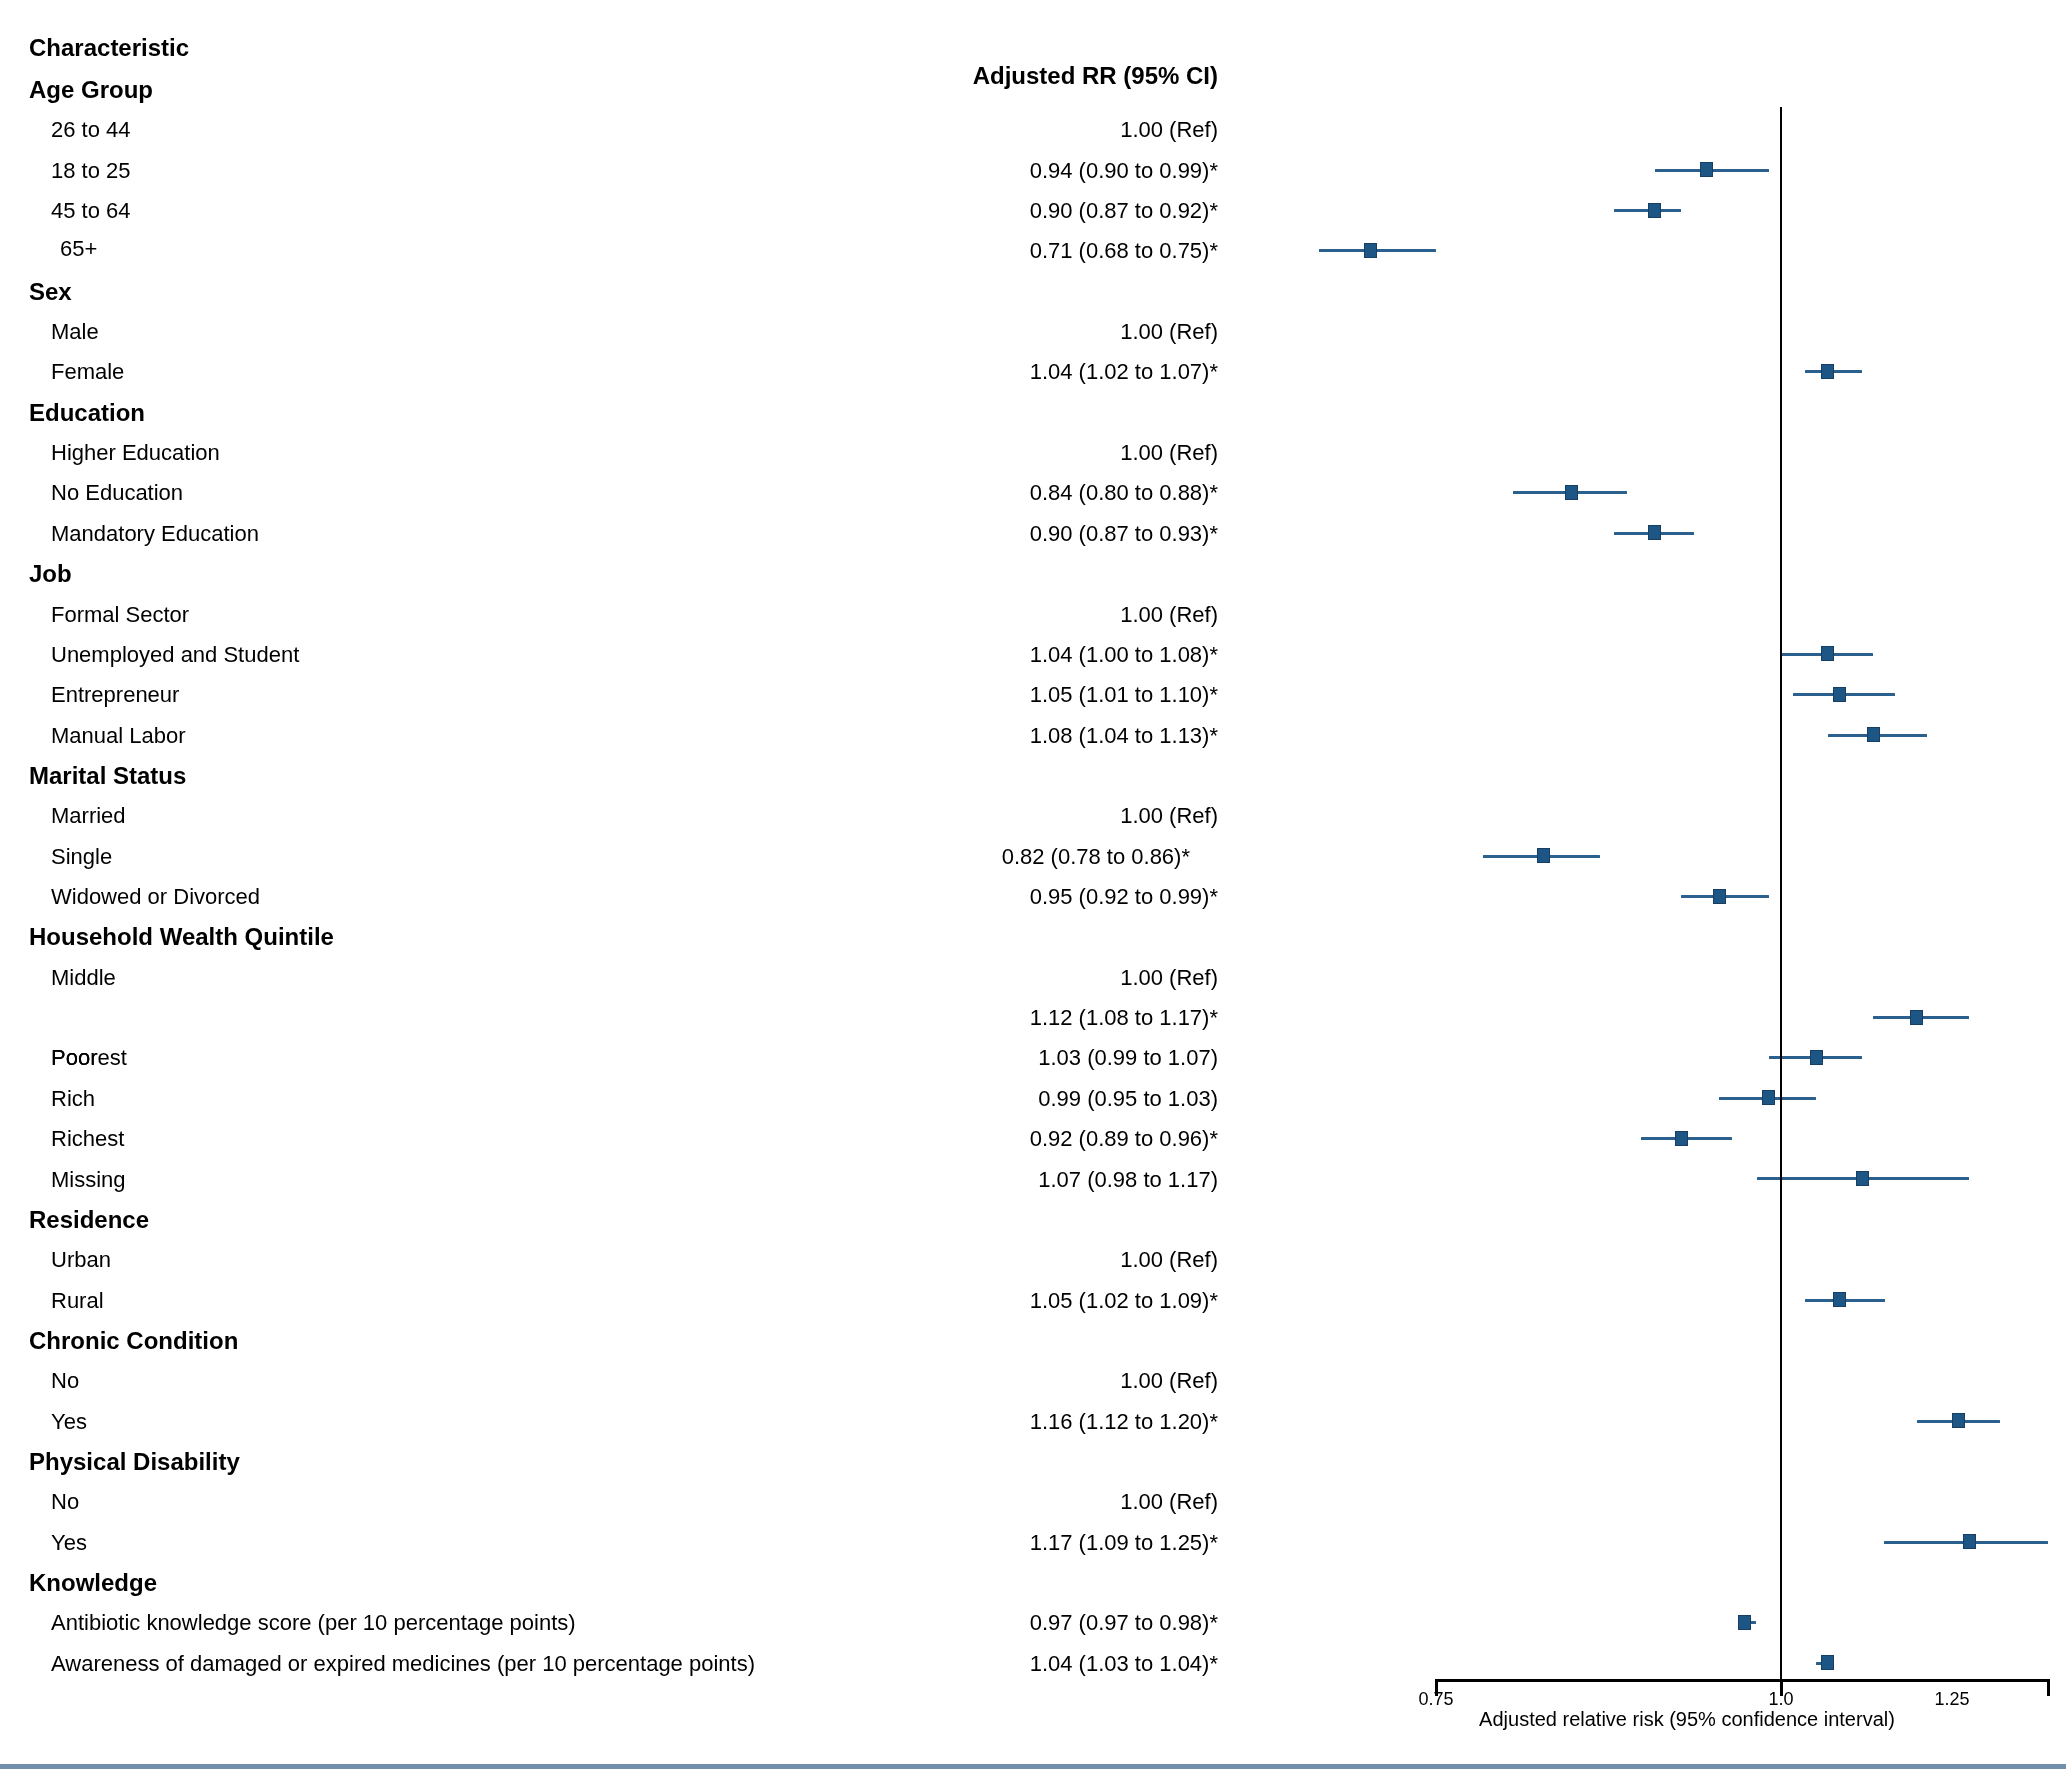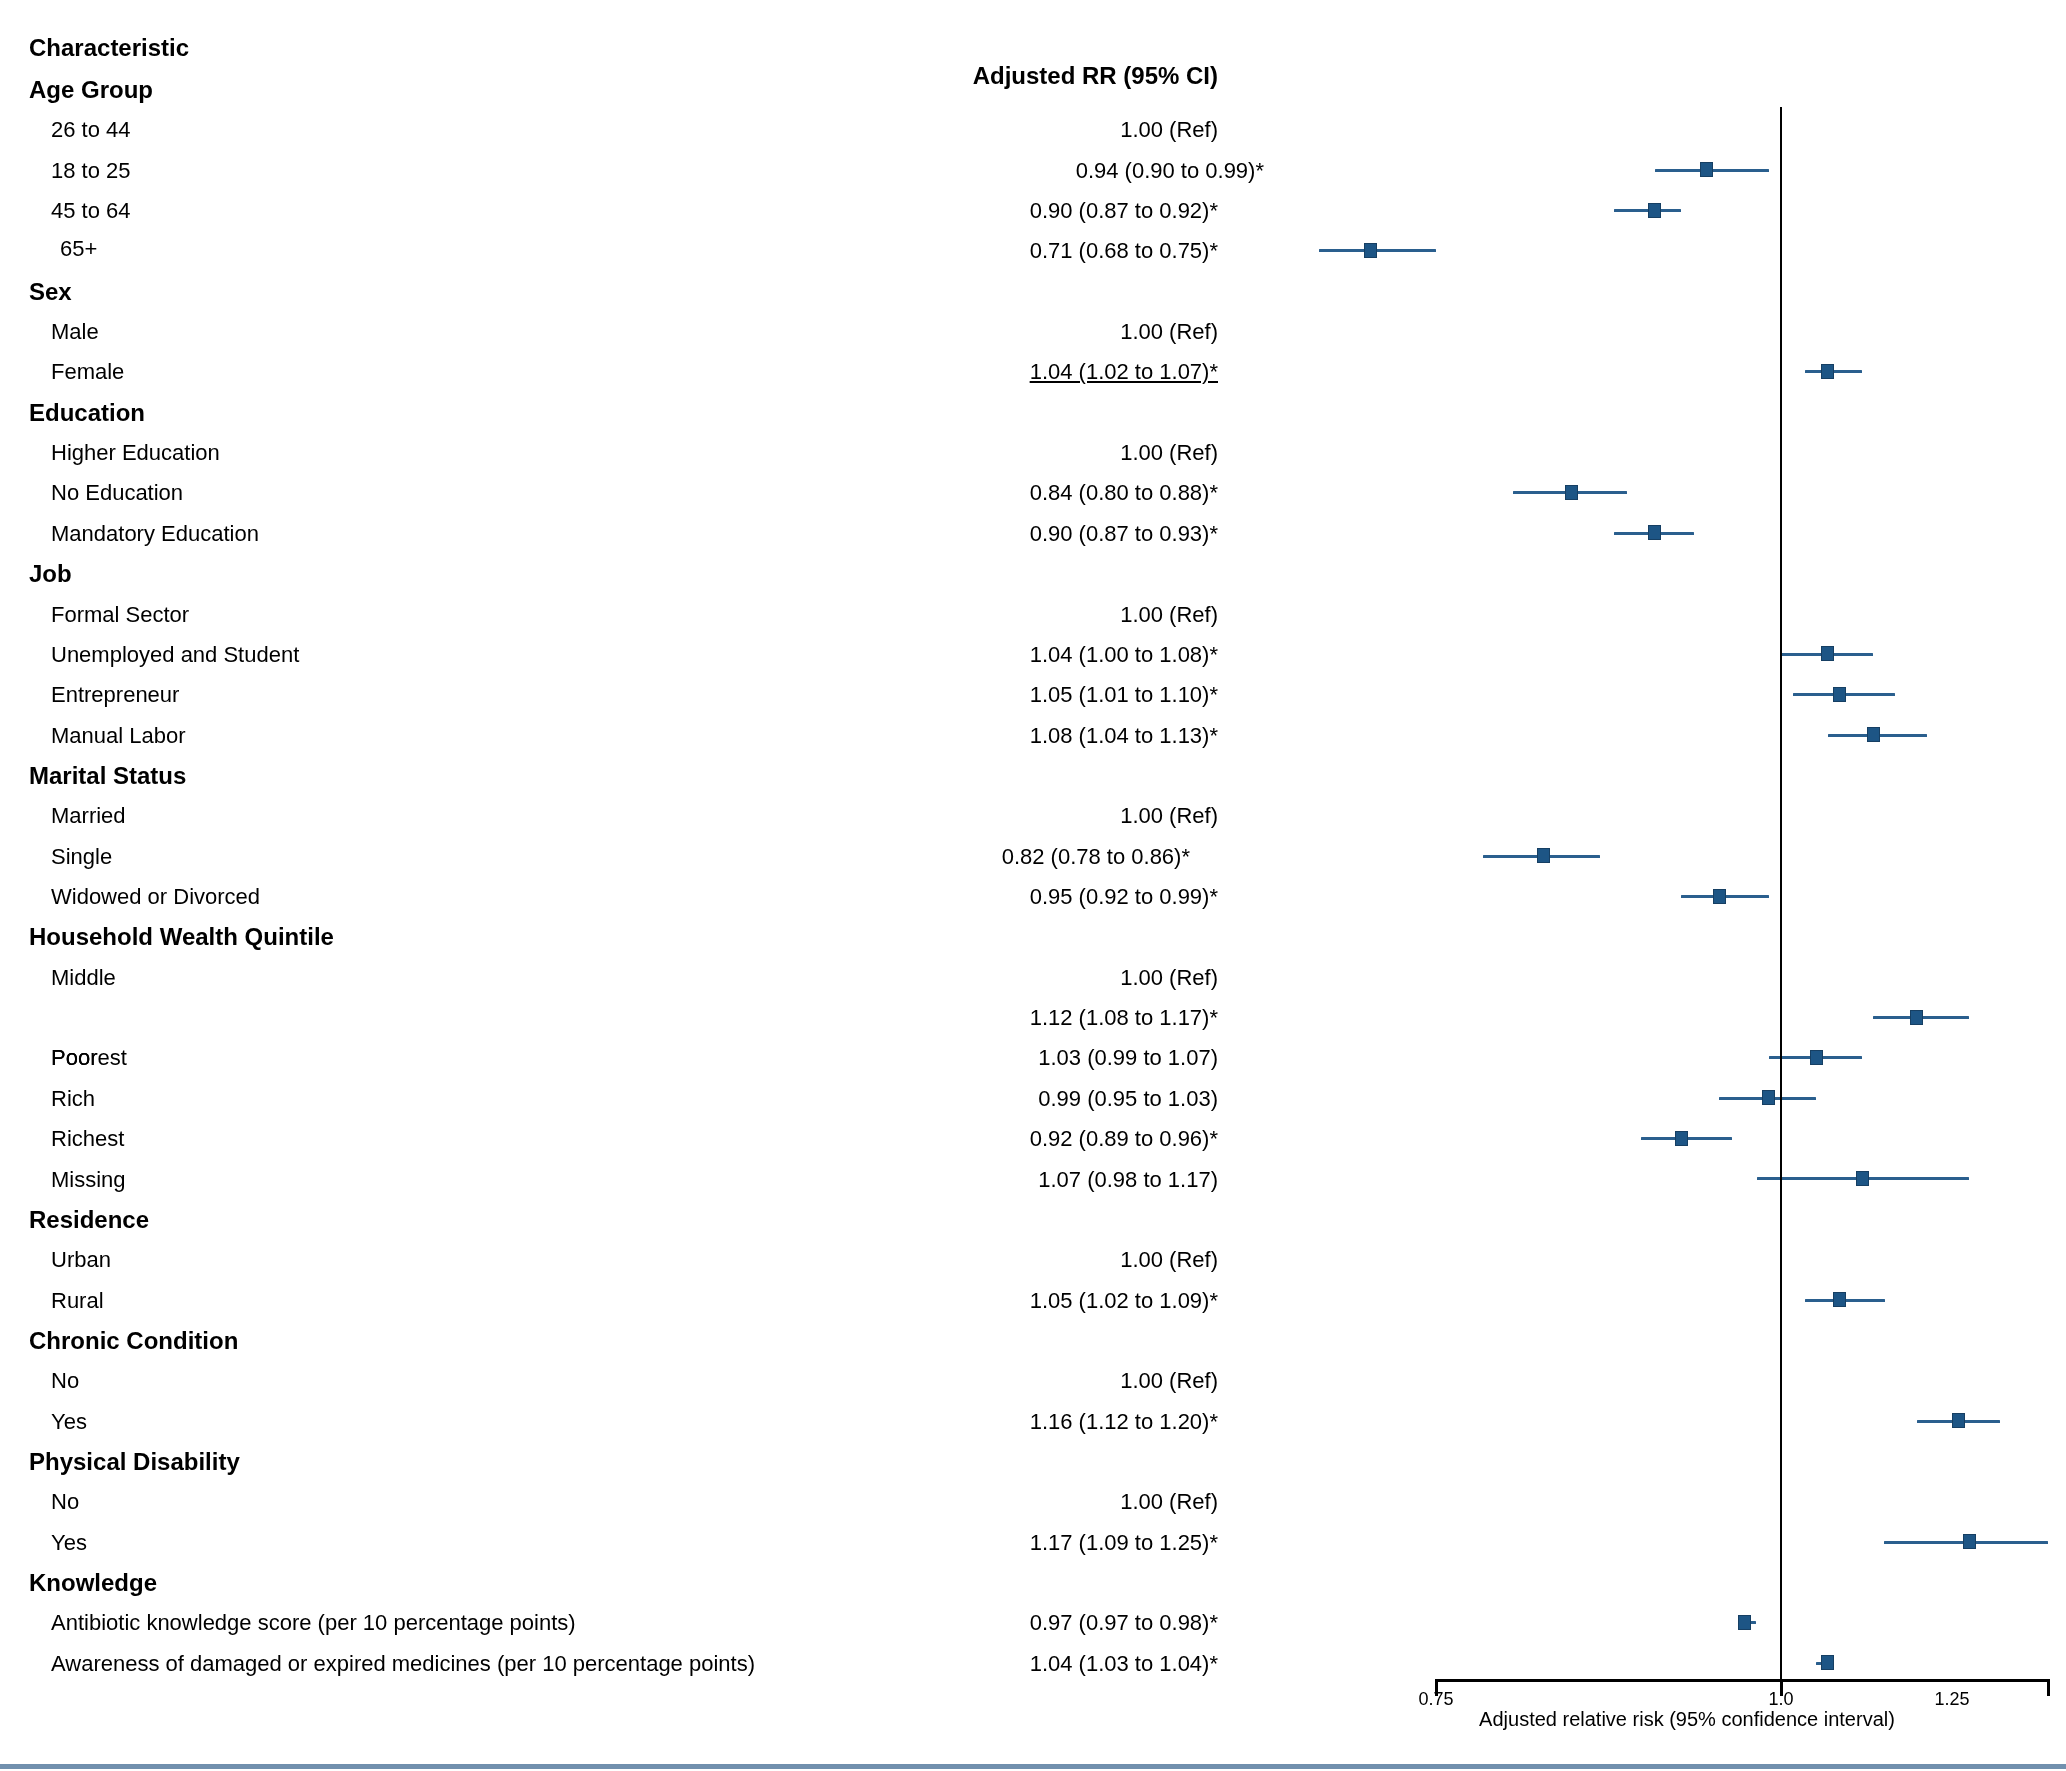--- a/index.html
+++ b/index.html
@@ -95,30 +95,30 @@
 
   <div class="col-header" style="left:29px; top:28px;">Characteristic</div>
 
   <div class="col-header" style="right:848px; top:28px; text-align:right;margin-top:28px;">Adjusted RR (95% CI)</div>
 
   <div id="rows-layer">
       <div class="row-label group" style="left: 29px; top: 69px;">Age Group</div>
       <div class="row-label" style="left: 51px; top: 109px;">26 to 44</div>
       <div class="rr-text" style="right: 848px; top: 109px;">1.00 (Ref)</div>
       <div class="row-label" style="left: 51px; top: 150px;">18 to 25</div>
-      <div class="rr-text" style="right: 802px; top: 150px; text-align: right;">0.94 (0.90 to 0.99)*</div>
+      <div class="rr-text" style="right: 848px; top: 150px; text-align: right;">0.94 (0.90 to 0.99)*</div>
       <div class="row-label" style="left: 51px; top: 190px;">45 to 64</div>
       <div class="rr-text" style="right: 848px; top: 190px;">0.90 (0.87 to 0.92)*</div>
       <div class="row-label" style="left: 51px; top: 228px; margin-left: 9px;">65+</div>
       <div class="rr-text" style="right: 848px; top: 230px;">0.71 (0.68 to 0.75)*</div>
       <div class="row-label group" style="left: 29px; top: 271px;">Sex</div>
       <div class="row-label" style="left: 51px; top: 311px;">Male</div>
       <div class="rr-text" style="right: 848px; top: 311px;">1.00 (Ref)</div>
       <div class="row-label" style="left: 51px; top: 351px;">Female</div>
-      <div class="rr-text" style="right: 848px; top: 351px; text-decoration: underline;">1.04 (1.02 to 1.07)*</div>
+      <div class="rr-text" style="right: 848px; top: 351px;">1.04 (1.02 to 1.07)*</div>
       <div class="row-label group" style="left: 29px; top: 392px;">Education</div>
       <div class="row-label" style="left: 51px; top: 432px;">Higher Education</div>
       <div class="rr-text" style="right: 848px; top: 432px;">1.00 (Ref)</div>
       <div class="row-label" style="left: 51px; top: 472px;">No Education</div>
       <div class="rr-text" style="right: 848px; top: 472px;">0.84 (0.80 to 0.88)*</div>
       <div class="row-label" style="left: 51px; top: 513px;">Mandatory Education</div>
       <div class="rr-text" style="right: 848px; top: 513px; margin-left: 40px;">0.90 (0.87 to 0.93)*</div>
       <div class="row-label group" style="left: 29px; top: 553px;">Job</div>
       <div class="row-label" style="left: 51px; top: 594px;">Formal Sector</div>
       <div class="rr-text" style="right: 848px; top: 594px;">1.00 (Ref)</div>

